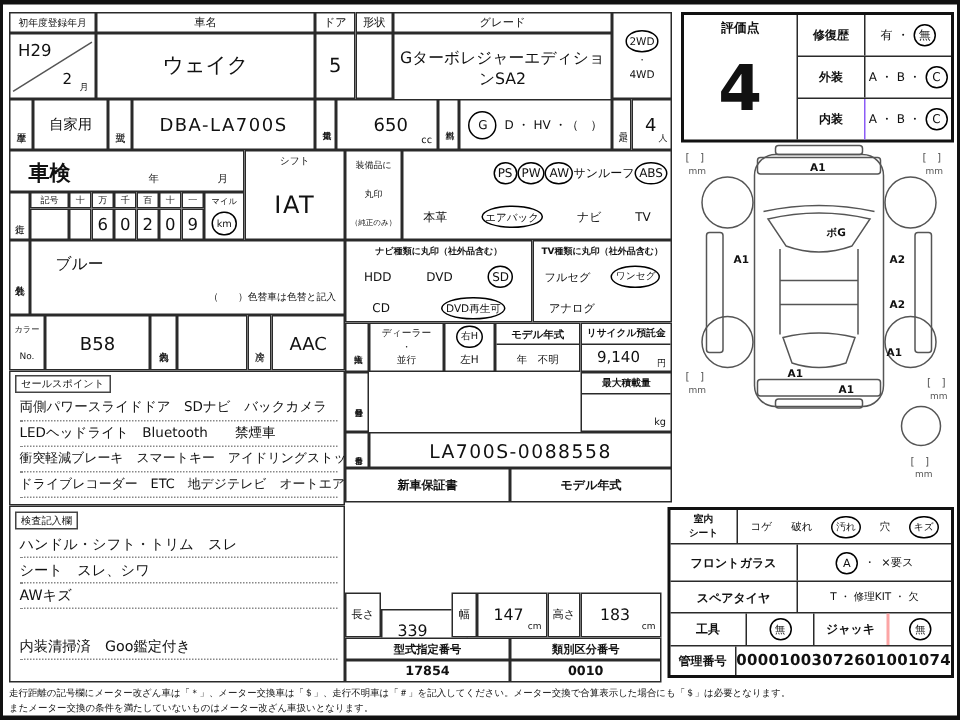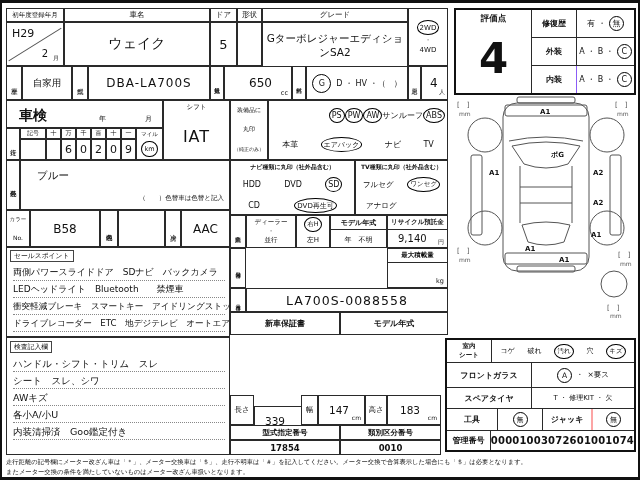--- a/index.html
+++ b/index.html
@@ -127,21 +127,20 @@
     <div class="abs dotline" style="left:6px;top:33px;width:212px;height:17px;font-size:9px;line-height:17px;white-space:nowrap">LEDヘッドライト　Bluetooth　　禁煙車</div>
     <div class="abs dotline" style="left:6px;top:50px;width:212px;height:17px;font-size:8.6px;line-height:17px;white-space:nowrap">衝突軽減ブレーキ　スマートキー　アイドリングストップ</div>
     <div class="abs dotline" style="left:6px;top:67px;width:212px;height:17px;font-size:8.6px;line-height:17px;white-space:nowrap">ドライブレコーダー　ETC　地デジテレビ　オートエアコン</div>
   </div>
 
   <div class="abs cell" style="left:6px;top:337px;width:224px;height:118px">
     <span class="tab abs" style="left:3px;top:3px">検査記入欄</span>
     <div class="abs dotline" style="left:6px;top:17px;width:212px;height:17px;font-size:9.5px;line-height:17px;white-space:nowrap">ハンドル・シフト・トリム　スレ</div>
     <div class="abs dotline" style="left:6px;top:34px;width:212px;height:17px;font-size:9.5px;line-height:17px;white-space:nowrap">シート　スレ、シワ</div>
     <div class="abs dotline" style="left:6px;top:51px;width:212px;height:17px;font-size:9.5px;line-height:17px;white-space:nowrap">AWキズ</div>
-    <div class="abs dotline" style="left:6px;top:68px;width:212px;height:17px;font-size:9.5px;line-height:17px;white-space:nowrap">各小A/小U</div>
     <div class="abs dotline" style="left:6px;top:85px;width:212px;height:17px;font-size:9.5px;line-height:17px;white-space:nowrap">内装清掃済　Goo鑑定付き</div>
   </div>
 
   <div class="abs cell" style="left:230px;top:100px;width:38px;height:60px">
     <div class="c" style="height:33%;font-size:6px">装備品に</div>
     <div class="c" style="height:33%;font-size:6px">丸印</div>
     <div class="c" style="height:33%;font-size:5px">（純正のみ）</div>
   </div>
   <div class="abs cell" style="left:268px;top:100px;width:180px;height:60px">
     <div class="c" style="height:50%;justify-content:flex-end;padding:0 2px">

